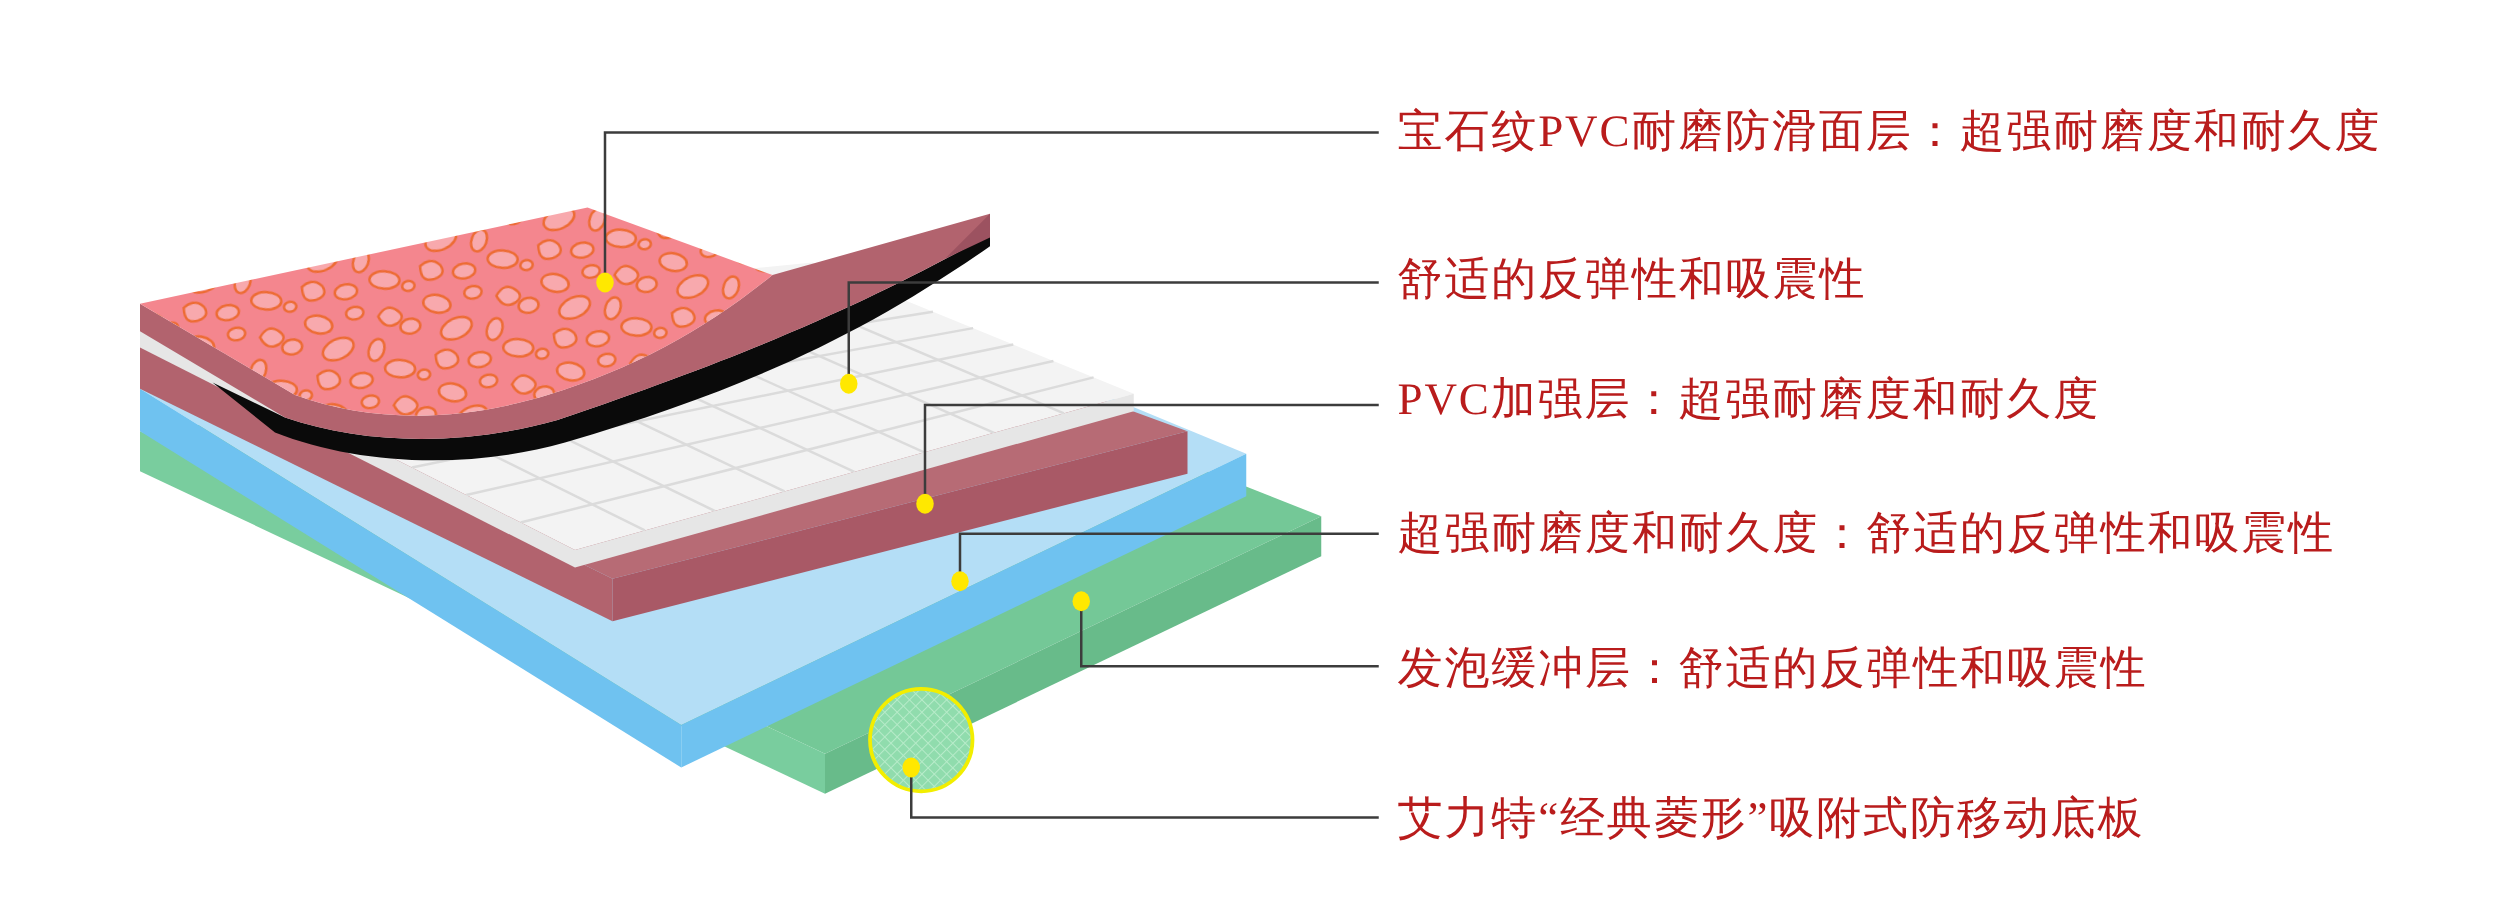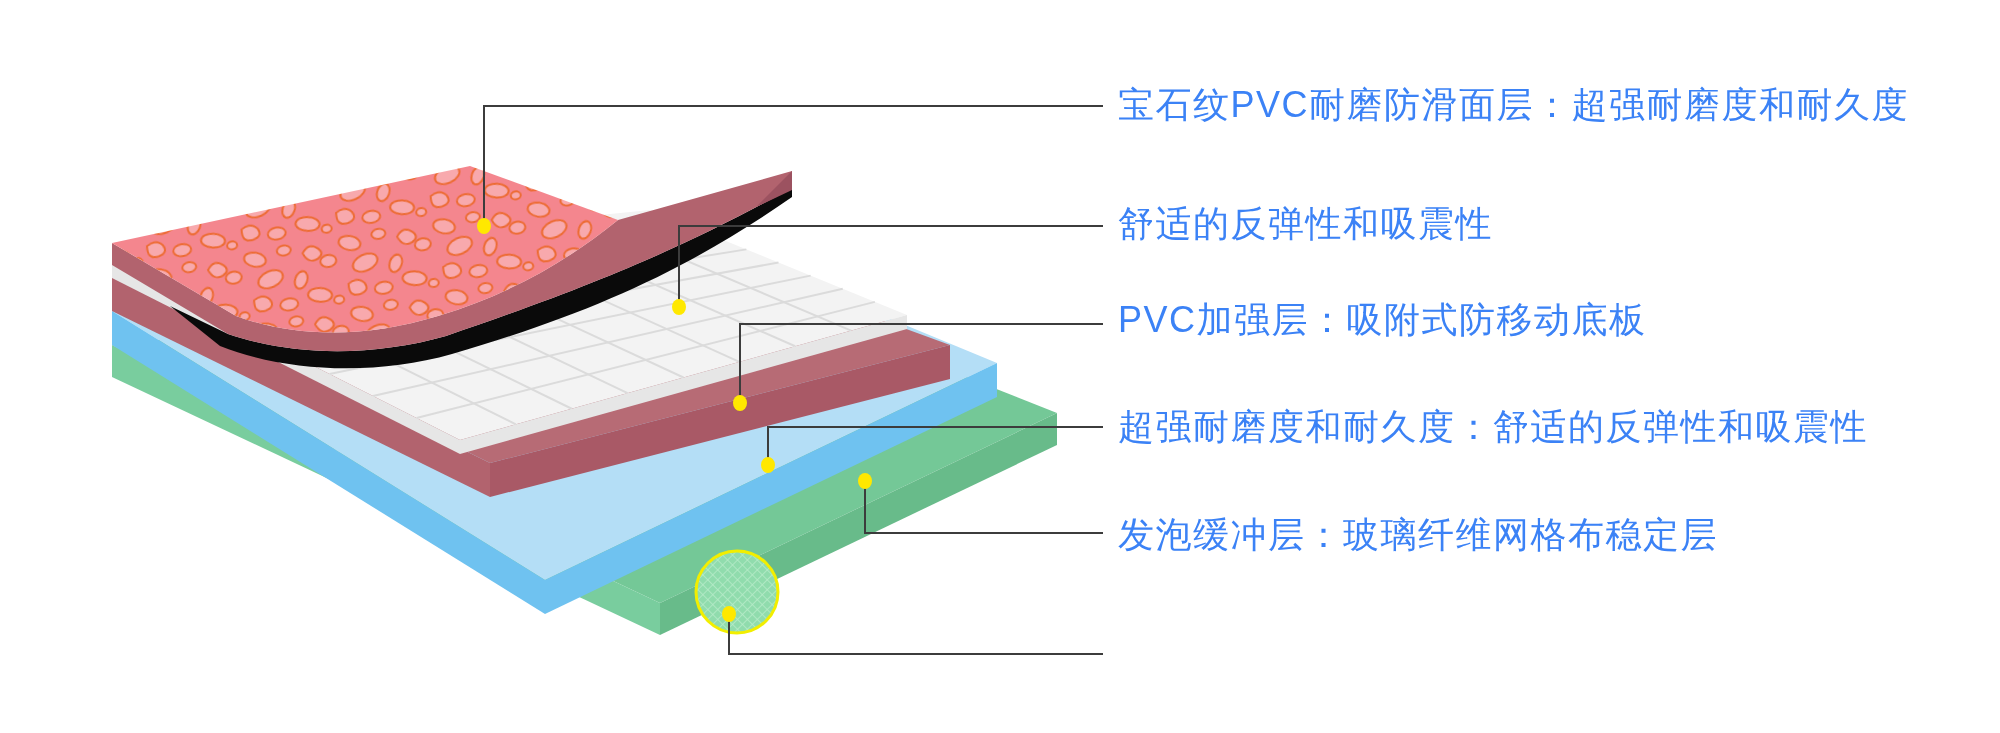--- a/index.html
+++ b/index.html
@@ -2,21 +2,21 @@
 <html><head>
 <meta charset="utf-8">
 <style>
   html,body{margin:0;padding:0;}
   body{width:2000px;height:733px;background:#ffffff;overflow:hidden;position:relative;
        font-family:"Liberation Sans","DejaVu Sans",sans-serif;}
   .stage{position:absolute;inset:0;}
   svg{position:absolute;left:0;top:0;}
   .callout{position:absolute;left:1118px;transform:translateY(-50%);
            font-size:36px;font-weight:500;letter-spacing:1.5px;
-           color:#3b82f6;white-space:nowrap;line-height:1.2;}
+           color:#b91c1c;white-space:nowrap;line-height:1.2;font-family:Liberation Serif, serif;}
   .c1{top:105px;} .c2{top:224px;} .c3{top:320px;}
   .c4{top:427px;} .c5{top:535px;} .c6{top:655px;}
 </style>
 </head>
 <body>
 
 <div class="stage">
 
 <svg width="2000" height="733" viewBox="0 0 2000 733">
   <defs>
@@ -99,17 +99,18 @@
     <ellipse cx="679" cy="307" rx="7" ry="8" fill="#ffe800"></ellipse>
     <ellipse cx="740" cy="403" rx="7" ry="8" fill="#ffe800"></ellipse>
     <ellipse cx="768" cy="465" rx="7" ry="8" fill="#ffe800"></ellipse>
     <ellipse cx="865" cy="481" rx="7" ry="8" fill="#ffe800"></ellipse>
     <ellipse cx="729" cy="614" rx="7" ry="8" fill="#ffe800"></ellipse>
   </g>
 </svg>
 
 <div class="callout c1">宝石纹PVC耐磨防滑面层：超强耐磨度和耐久度</div>
 <div class="callout c2">舒适的反弹性和吸震性</div>
-<div class="callout c3">PVC加强层：吸附式防移动底板</div>
+<div class="callout c3">PVC加强层：超强耐磨度和耐久度</div>
 <div class="callout c4">超强耐磨度和耐久度：舒适的反弹性和吸震性</div>
-<div class="callout c5">发泡缓冲层：玻璃纤维网格布稳定层</div>
+<div class="callout c5">发泡缓冲层：舒适的反弹性和吸震性</div>
+<div class="callout c6">艾力特“经典菱形”吸附式防移动底板</div>
 
 </div>
 
 </body></html>

